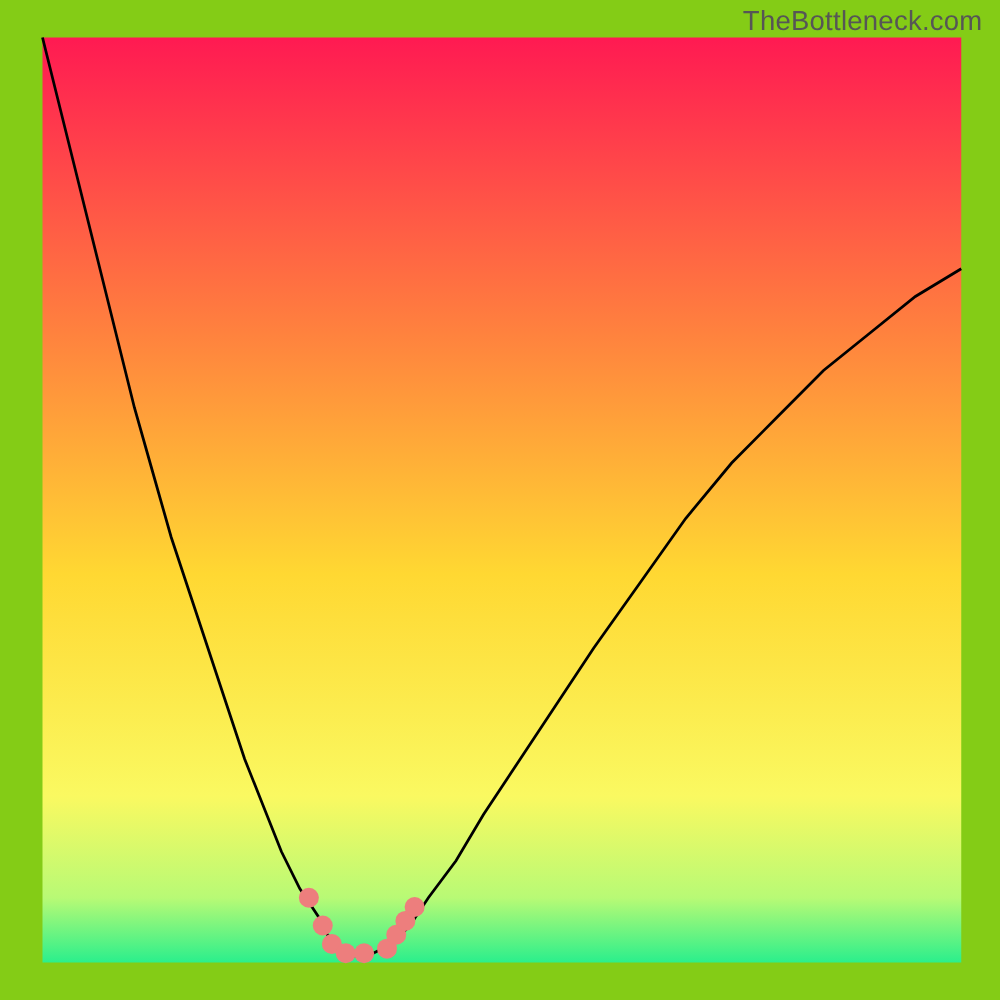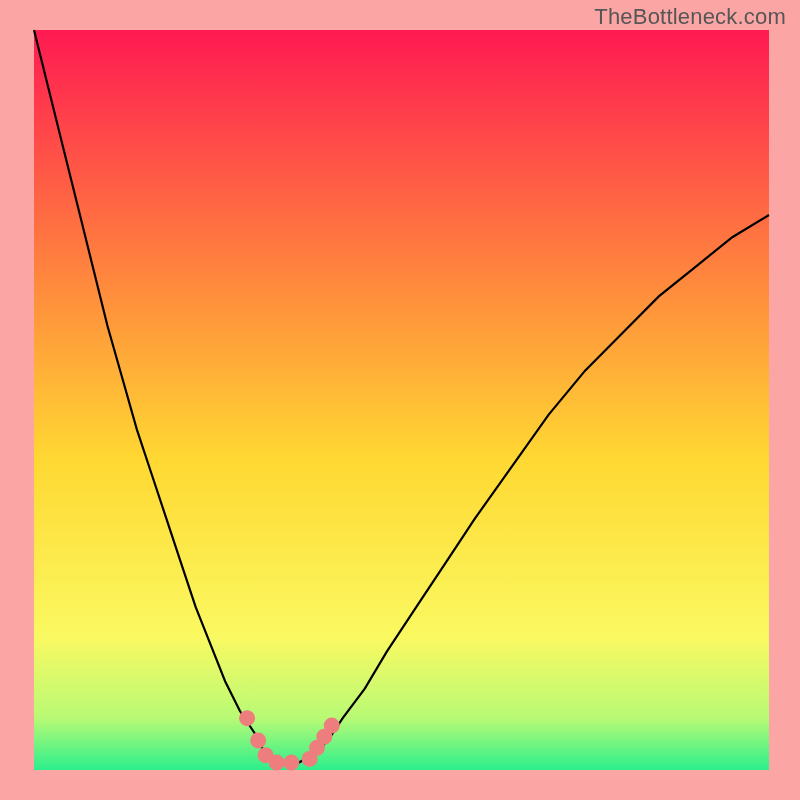--- a/index.html
+++ b/index.html
@@ -7,21 +7,21 @@
     padding: 0;
     width: 800px;
     height: 800px;
     background: #000;
     overflow: hidden;
   }
   .frame {
     position: relative;
     width: 800px;
     height: 800px;
-    background: #fca5a5;
+    background: #84cc16;
   }
   .watermark {
     position: absolute;
     top: 4px;
     right: 14px;
     font-family: Arial, Helvetica, sans-serif;
     font-size: 22px;
     font-weight: 500;
     color: #565656;
     letter-spacing: 0.2px;

